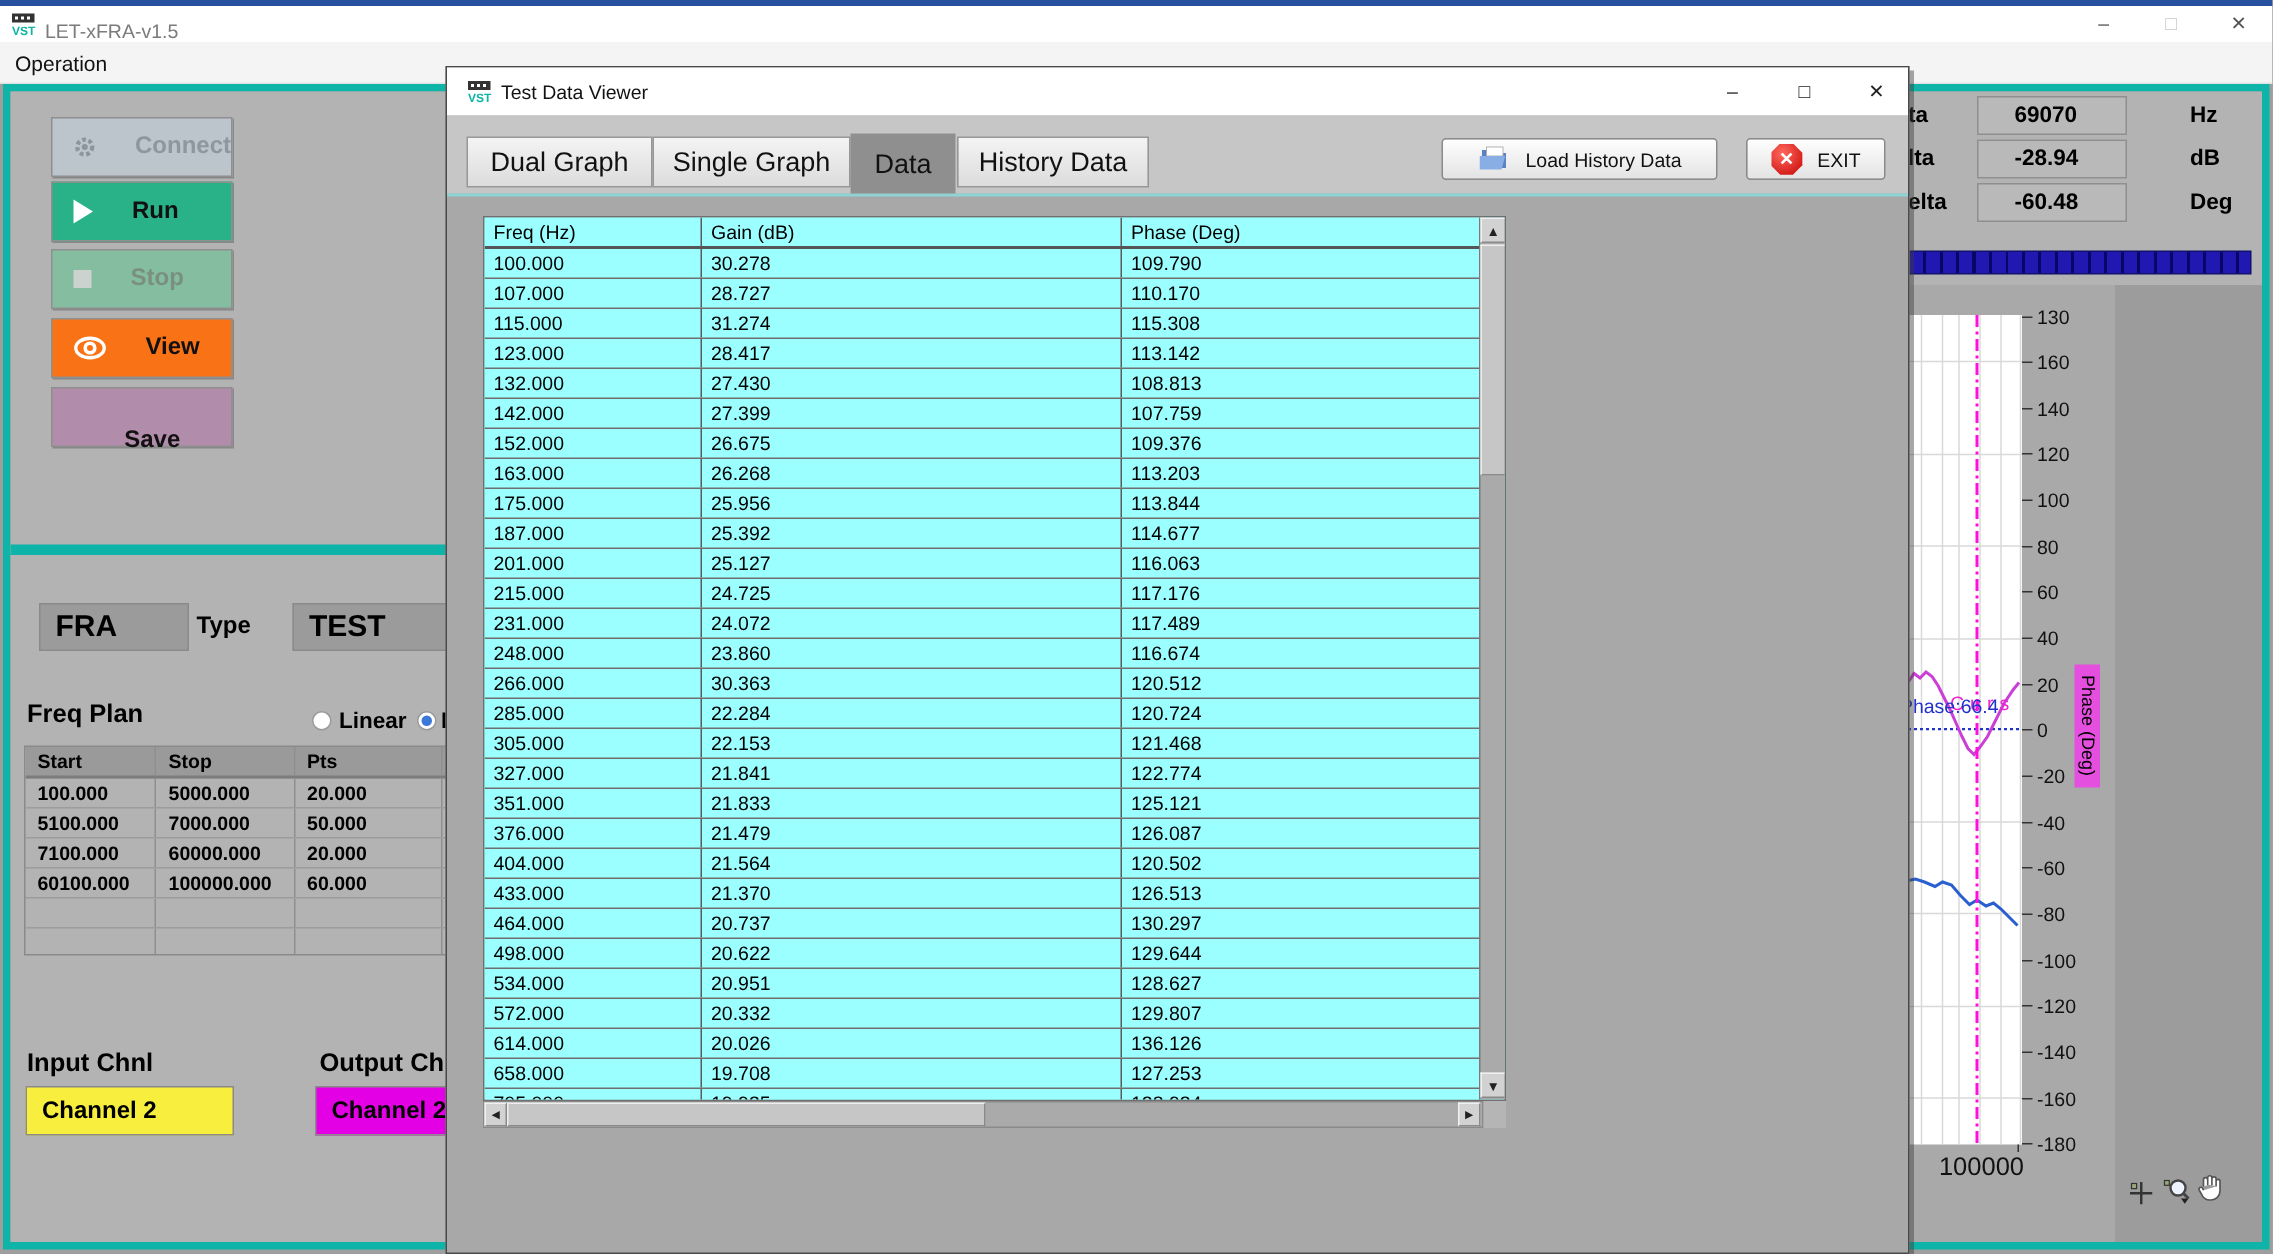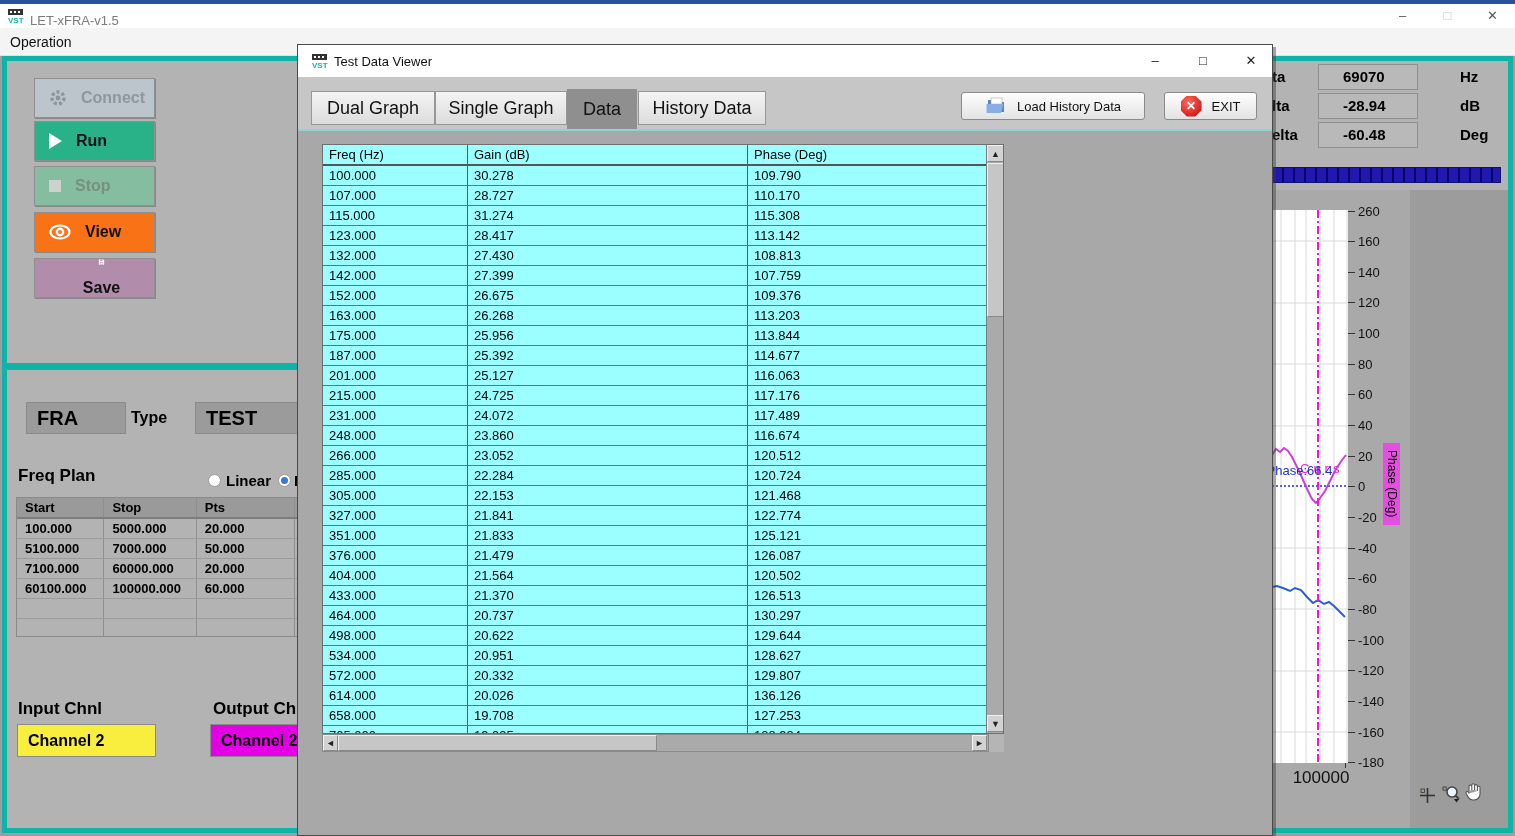--- a/index.html
+++ b/index.html
@@ -14,21 +14,21 @@
   .winbtn { top:4px; width:45px; height:24px; text-align:center; line-height:24px; font-size:13px; color:#555; }
   .menubar { left:0; top:28px; width:1515px; height:28px; background:#f4f4f4; border-bottom:1px solid #e2e2e2; }
   .menu-item { left:10px; top:6px; font-size:14px; color:#111; }
 
   .content-frame { left:2px; top:56px; width:1511px; height:777px; border:5px solid #0fb4a8; background:#9e9e9e; }
 
   
   .left-panel { left:7px; top:61px; width:308px; height:767px; background:#b3b3b3; }
   .teal-divider { left:7px; top:363px; width:308px; height:7px; background:#0fb4a8; }
 
-  .op-btn { left:34px; width:121px; height:40px; display:flex; align-items:center; padding-left:14px; gap:14px;
+  .op-btn { left:34px; width:121px; height:40px; display:flex; align-items:center; padding-left:14px; gap:26px;
             border:1px solid #8f8f8f; box-shadow:1px 1px 0 #888; font-size:16px; font-weight:bold; color:#111; }
   .btn-connect { top:78px;  background:#bcc4cc; color:#8e979e; }
   .btn-run     { top:121px; background:#29b187; }
   .btn-stop    { top:166px; background:#85bda1; color:#79907f; }
   .btn-view    { top:212px; background:#f97316; }
   .btn-save    { top:258px; background:#b18cab;flex-direction:column; }
   .play-tri { width:0; height:0; border-left:13px solid #fff; border-top:8px solid transparent; border-bottom:8px solid transparent; }
   .stop-sq  { width:12px; height:12px; background:#ccd3ce; }
 
   .gray-box { background:#9b9b9b; border:1px solid #8a8a8a; color:#000; font-size:20px; font-weight:bold;
@@ -271,21 +271,21 @@
   <line x1="0" y1="276" x2="76" y2="276" stroke="#2233cc" stroke-width="1.5" stroke-dasharray="2 2"></line>
   <polyline fill="none" stroke="#cc3fd6" stroke-width="2" points="0,245 4,239 8,242 12,238 16,241 20,247 24,255 28,263 32,272 36,281 40,289 44,293 48,288 53,281 58,271 64,259 70,250 74,245"></polyline>
   <polyline fill="none" stroke="#2a5fd0" stroke-width="2" points="0,377 5,376 11,378 18,381 23,378 29,380 35,387 41,393 46,390 52,394 57,392 62,396 67,401 73,407"></polyline>
   <line x1="46" y1="0" x2="46" y2="553" stroke="#ff10dd" stroke-width="2" stroke-dasharray="8 3 2 3"></line>
 </svg>
 
 <div class="abs yticks">
 
 <div class="ytick">
       <span class="ytickdash"></span>
-      <span>260</span>
+      <span>130</span>
     </div>
     <div class="ytick">
       <span class="ytickdash"></span>
       <span>160</span>
     </div>
     <div class="ytick">
       <span class="ytickdash"></span>
       <span>140</span>
     </div>
     <div class="ytick">
@@ -489,21 +489,21 @@
           <span class="dt-cell dt-c2">24.072</span>
           <span class="dt-cell dt-c3">117.489</span>
         </div>
           <div class="dt-row">
           <span class="dt-cell dt-c1">248.000</span>
           <span class="dt-cell dt-c2">23.860</span>
           <span class="dt-cell dt-c3">116.674</span>
         </div>
           <div class="dt-row">
           <span class="dt-cell dt-c1">266.000</span>
-          <span class="dt-cell dt-c2">23.052</span>
+          <span class="dt-cell dt-c2">30.363</span>
           <span class="dt-cell dt-c3">120.512</span>
         </div>
           <div class="dt-row">
           <span class="dt-cell dt-c1">285.000</span>
           <span class="dt-cell dt-c2">22.284</span>
           <span class="dt-cell dt-c3">120.724</span>
         </div>
           <div class="dt-row">
           <span class="dt-cell dt-c1">305.000</span>
           <span class="dt-cell dt-c2">22.153</span>

